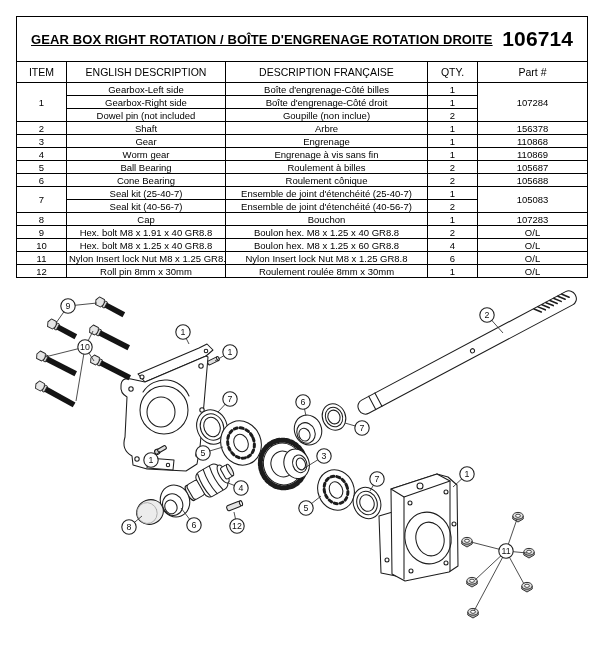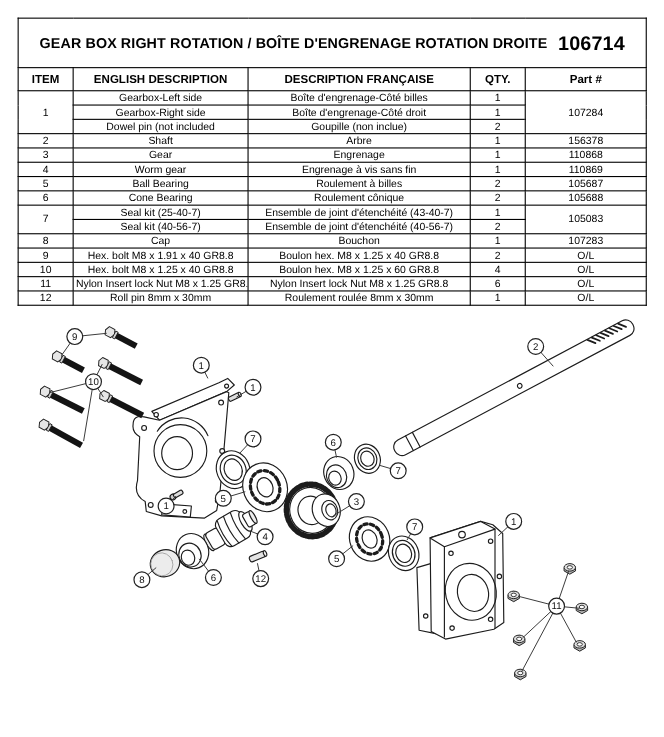--- a/index.html
+++ b/index.html
@@ -3,23 +3,23 @@
 <meta charset="utf-8">
 <style>
   html,body{margin:0;padding:0;background:#fff;}
   .page{position:relative;width:604px;height:670px;background:#fff;overflow:hidden;
         font-family:"Liberation Sans",sans-serif;color:#000;}
   
   table.parts{position:absolute;left:16px;top:16px;width:571px;border-collapse:collapse;table-layout:fixed;}
   table.parts th,table.parts td{border:1px solid #000;text-align:center;vertical-align:middle;
         padding:0 2px;overflow:hidden;white-space:nowrap;}
   .title-cell{height:44px;font-size:13px;font-weight:bold;letter-spacing:0.1px;}
-  .title-number{font-size:18px;font-weight:bold;margin-left:6px;vertical-align:middle;}
-  .title-text{vertical-align:middle;}
-  tr.col-head th{height:20px;font-size:10.5px;font-weight:bold;}
+  .title-number{font-size:21px;font-weight:bold;margin-left:6px;vertical-align:middle;}
+  .title-text{vertical-align:middle;text-decoration:underline;}
+  tr.col-head th{height:20px;font-size:10.5px;font-weight:normal;}
   tbody td{height:12px;font-size:9.5px;line-height:11px;}
   
   svg.diagram{position:absolute;left:0;top:275px;}
   .art{stroke:#1c1c1c;stroke-width:1.05;fill:#fff;stroke-linejoin:round;stroke-linecap:round;}
   .noline{fill:none;}
   .leader{stroke:#3a3a3a;stroke-width:0.9;fill:none;}
   .balloon{fill:#fff;stroke:#222;stroke-width:1.1;}
   .balloon-num{font:8.8px "Liberation Sans",sans-serif;text-anchor:middle;fill:#111;}
 </style>
 </head>
@@ -99,21 +99,21 @@
       <tr>
         <td>6</td>
         <td>Cone Bearing</td>
         <td>Roulement cônique</td>
         <td>2</td>
         <td>105688</td>
       </tr>
       <tr>
         <td rowspan="2">7</td>
         <td>Seal kit (25-40-7)</td>
-        <td>Ensemble de joint d'étenchéité (43-40-7)</td>
+        <td>Ensemble de joint d'étenchéité (25-40-7)</td>
         <td>1</td>
         <td rowspan="2">105083</td>
       </tr>
       <tr>
         <td>Seal kit (40-56-7)</td>
         <td>Ensemble de joint d'étenchéité (40-56-7)</td>
         <td>2</td>
       </tr>
       <tr>
         <td>8</td>

